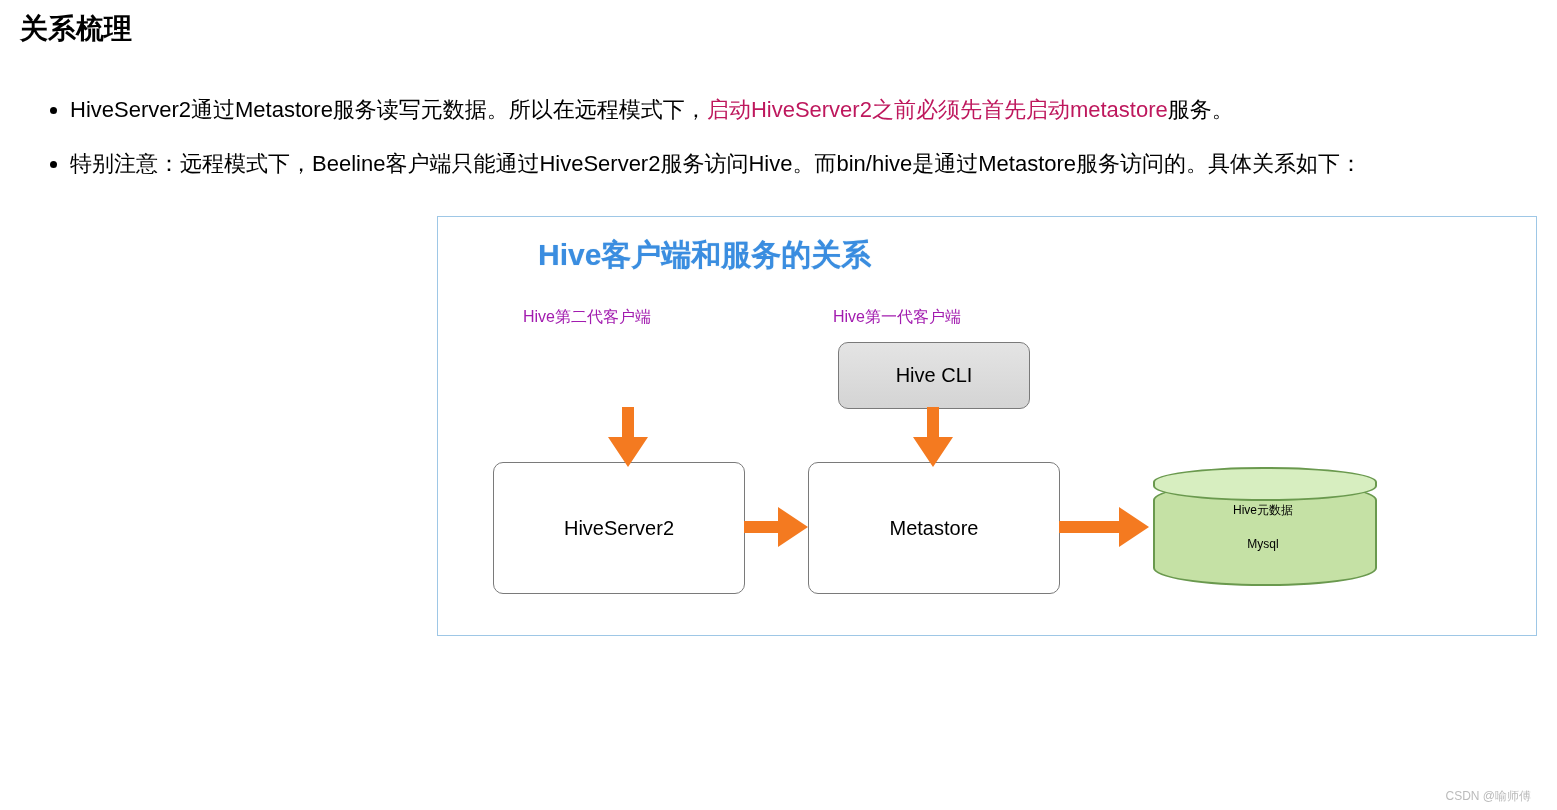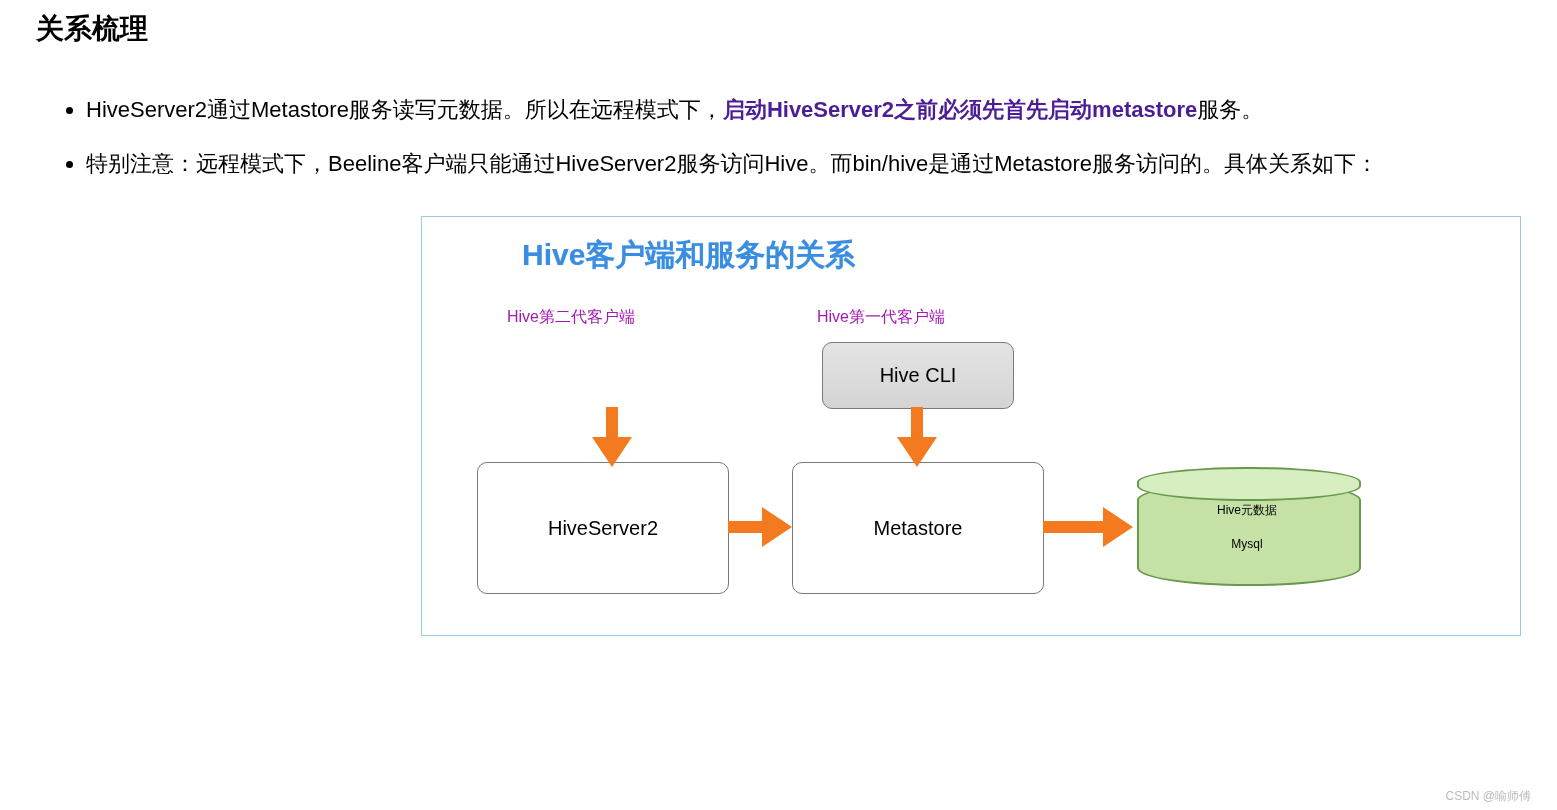--- a/index.html
+++ b/index.html
@@ -1,20 +1,20 @@
 <!DOCTYPE html>
 <html><head>
 <meta charset="utf-8">
 <style>
   html,body{margin:0;padding:0;font-family:"Microsoft YaHei","PingFang SC",sans-serif;background:#fff;color:#000;}
-  .page{width:1557px;box-sizing:border-box;padding:10px 36px;}
+  .page{width:1557px;box-sizing:border-box;padding:10px 20px;}
   h2{font-size:28px;font-weight:bold;margin:0 0 40px 0;}
   ul{list-style:disc;padding-left:50px;margin:0 0 30px 0;}
   li{font-size:22px;line-height:2.0;margin-bottom:10px;}
-  .em{color:#4c1d95;font-weight:bold;}
+  .em{color:#be185d;font-weight:normal;}
   .diagram-wrap{display:flex;justify-content:flex-end;}
   .diagram{border:1px solid #9ec7e6;width:1100px;height:420px;position:relative;box-sizing:border-box;}
   .dg-title{position:absolute;left:100px;top:18px;font-size:30px;font-weight:bold;color:#3a8de0;text-shadow:0 0 1px #9ec7e6;}
   .label{position:absolute;font-size:16px;color:#a21caf;}
   .box{position:absolute;border:1px solid #7a7a7a;border-radius:10px;display:flex;align-items:center;justify-content:center;font-size:20px;}
   .graybox{background:linear-gradient(#e4e4e4,#d4d4d4);}
   .whitebox{background:#fff;}
   .cyl{position:absolute;width:220px;height:130px;}
   .cyl .body{position:absolute;left:0;top:15px;width:220px;height:100px;background:#c5e1a5;border:2px solid #6a994e;border-radius:110px/18px;}
   .cyl .top{position:absolute;left:0;top:0;width:220px;height:30px;background:#d7eec0;border:2px solid #6a994e;border-radius:110px/15px;}

